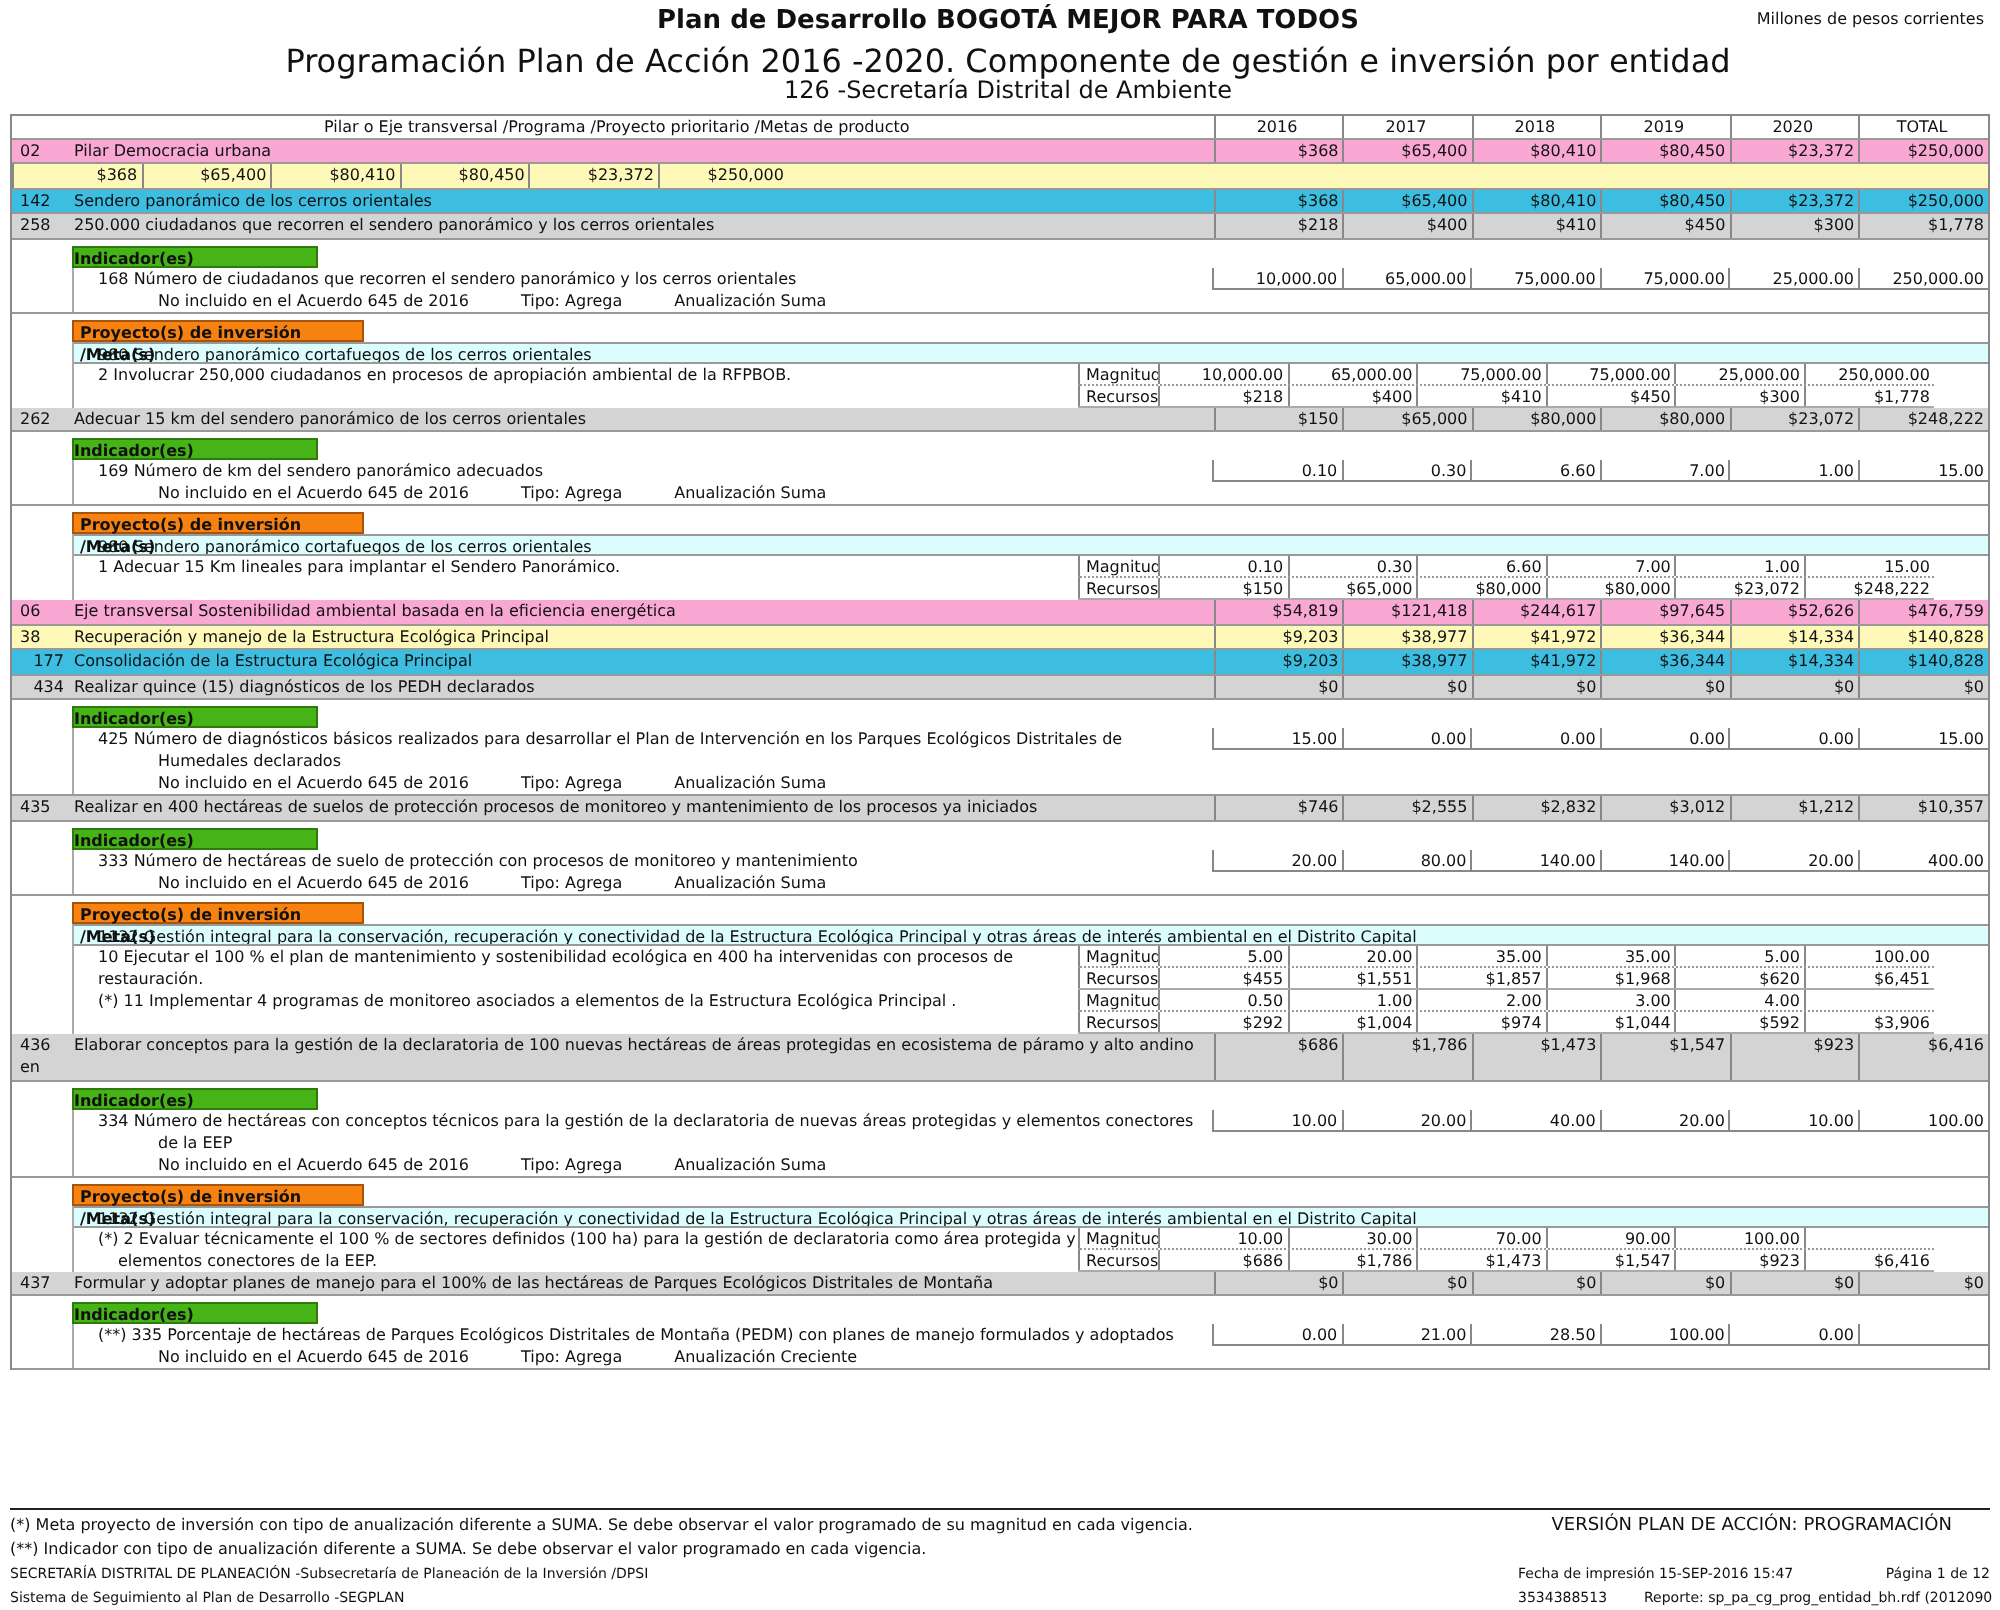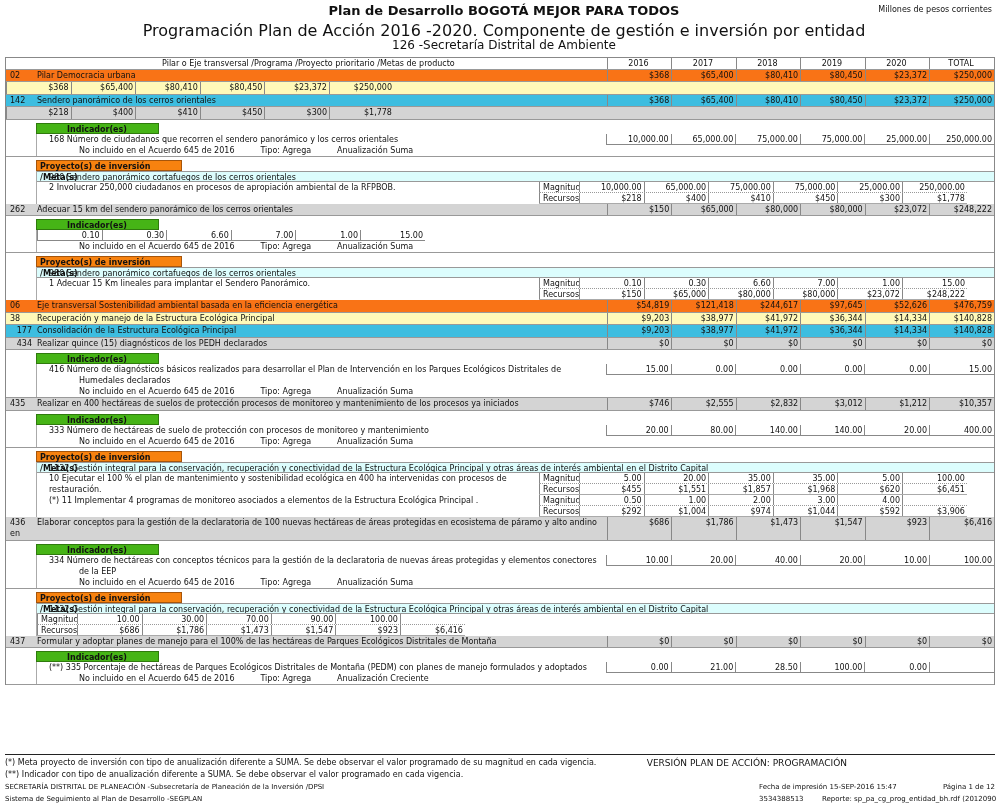--- a/index.html
+++ b/index.html
@@ -9,45 +9,45 @@
   .t2 { top: 21px; font-size: 16px; }
   .t3 { top: 38px; font-size: 12px; text-align: center; }
   .units { position: absolute; right: 8px; top: 5px; font-size: 8px; }
   #table { position: absolute; left: 5px; top: 57px; width: 990px; border-left: 1px solid #888; border-right: 1px solid #888; }
   .row { position: relative; height: 12.5px; border-bottom: 1px solid #999; display: flex; }
   .row .lbl { width: 602px; padding-left: 4px; line-height: 12px; white-space: nowrap; overflow: hidden; }
   .row .num { width: 64.6px; text-align: right; padding-right: 2px; line-height: 12px; border-left: 1px solid #888; }
   .row .num.tot { width: 65px; }
   .head .lbl { text-align: center; }
   .head .num { text-align: center; }
-  .lvl1 { background: #f97316; }
+  .lvl1 { background: #f9a8d4; }
   .lvl2 { background: #fff9b9; }
   .lvl3 { background: #3dbde0; }
   .lvl4 { background: #d4d4d4; }
   .code { display: inline-block; min-width: 22px; }
-  .ind-hdr { margin-left: 30px; width: 123px; background: #46b416; font-weight: bold; font-size: 8px; padding-left: 30px; height: 11px; line-height: 11px; border: 1px solid #2f7a0d; }
+  .ind-hdr { margin-left: 30px; width: 123px; background: #46b416; font-weight: bold; font-size: 8px; height: 11px; line-height: 11px; border: 1px solid #2f7a0d; }
   .proj-hdr { margin-left: 30px; width: 146px; background: #f7820f; font-weight: bold; font-size: 8px; padding-left: 3px; height: 11px; line-height: 11px; border: 1px solid #a6550a; }
   .blk { position: relative; border-bottom: 1px solid #999; padding-top: 3px; }
   .inner { margin-left: 30px; border-left: 1px solid #aaa; }
   .line { height: 11px; line-height: 11px; white-space: nowrap; display: flex; }
   .line .txt { width: 572px; padding-left: 12px; overflow: hidden; }
   .indrow .txt { padding-left: 12px; }
   .indnum { display: flex; }
   .indnum .num { width: 64.6px; text-align: right; padding-right: 2px; border-left: 1px solid #888; border-bottom: 1px solid #888; line-height: 11px; }
   .indnum .num.tot { width: 65px; }
   .projline { background: #dcfdfd; height: 11px; line-height: 11px; padding-left: 12px; border-top: 1px solid #999; border-bottom: 1px solid #999; white-space: nowrap; overflow: hidden; }
   .meta { display: flex; }
   .meta .mtxt { width: 502px; padding-left: 12px; line-height: 11px; }
   .meta .mcols { display: flex; flex-direction: column; }
   .mrow { display: flex; height: 11px; line-height: 11px; border-bottom: 1px dotted #999; }
   .mrow:last-child { border-bottom: 1px solid #aaa; }
   .mrow .mlab { width: 40px; padding-left: 3px; border-left: 1px solid #888; }
   .mrow .num { width: 64.6px; text-align: right; padding-right: 2px; border-left: 1px solid #888; }
   .mrow .num.tot { width: 65px; }
-  .foot { position: absolute; left: 5px; width: 842px; font-size: 8px; }
+  .foot { position: absolute; left: 5px; width: 971px; font-size: 8px; }
   .footline { position: absolute; left: 5px; top: 754px; width: 990px; border-top: 1.5px solid #222; }
 </style>
 </head>
 <body>
 
 <div class="hdr t1">Plan de Desarrollo BOGOTÁ MEJOR PARA TODOS</div>
 <div class="hdr t2">Programación Plan de Acción 2016 -2020. Componente de gestión e inversión por entidad</div>
 <div class="hdr t3">126 -Secretaría Distrital de Ambiente</div>
 <div class="units">Millones de pesos corrientes</div>
 
@@ -83,20 +83,21 @@
       <div class="row lvl3">
         <div class="lbl"><span class="code" style="margin-right:5px;">142</span><span>Sendero panorámico de los cerros orientales</span></div>
         <div class="num">$368</div>
         <div class="num">$65,400</div>
         <div class="num">$80,410</div>
         <div class="num">$80,450</div>
         <div class="num">$23,372</div>
         <div class="num tot">$250,000</div>
       </div>
       <div class="row lvl4">
+        <div class="lbl"><span class="code" style="margin-right:5px;">258</span><span>250.000 ciudadanos que recorren el sendero panorámico y los cerros orientales</span></div>
         <div class="num">$218</div>
         <div class="num">$400</div>
         <div class="num">$410</div>
         <div class="num">$450</div>
         <div class="num">$300</div>
         <div class="num tot">$1,778</div>
       </div>
       <div class="blk">
         <div class="ind-hdr">Indicador(es)</div>
         <div class="inner">
@@ -155,20 +156,21 @@
         <div class="num">$65,000</div>
         <div class="num">$80,000</div>
         <div class="num">$80,000</div>
         <div class="num">$23,072</div>
         <div class="num tot">$248,222</div>
       </div>
       <div class="blk">
         <div class="ind-hdr">Indicador(es)</div>
         <div class="inner">
           <div class="line indrow">
+            <div class="txt">169 Número de km del sendero panorámico adecuados</div>
             <div class="indnum">
               <div class="num">0.10</div>
               <div class="num">0.30</div>
               <div class="num">6.60</div>
               <div class="num">7.00</div>
               <div class="num">1.00</div>
               <div class="num tot">15.00</div>
             </div>
           </div>
           <div class="line" style="padding-left:42px;">
@@ -242,21 +244,21 @@
         <div class="num">$0</div>
         <div class="num">$0</div>
         <div class="num">$0</div>
         <div class="num">$0</div>
         <div class="num tot">$0</div>
       </div>
       <div class="blk">
         <div class="ind-hdr">Indicador(es)</div>
         <div class="inner">
           <div class="line indrow">
-            <div class="txt">416 Número de diagnósticos básicos realizados para desarrollar el Plan de Intervención en los Parques Ecológicos Distritales de</div>
+            <div class="txt">425 Número de diagnósticos básicos realizados para desarrollar el Plan de Intervención en los Parques Ecológicos Distritales de</div>
             <div class="indnum">
               <div class="num">15.00</div>
               <div class="num">0.00</div>
               <div class="num">0.00</div>
               <div class="num">0.00</div>
               <div class="num">0.00</div>
               <div class="num tot">15.00</div>
             </div>
           </div>
           <div class="line" style="padding-left:42px;">Humedales declarados</div>
@@ -382,20 +384,24 @@
             <span style="margin-right:26px;">Tipo: Agrega</span>
             <span>Anualización Suma</span>
           </div>
         </div>
       </div>
       <div style="padding-top:3px;">
         <div class="proj-hdr">Proyecto(s) de inversión /Meta(s)</div>
         <div class="inner">
           <div class="projline">1132  Gestión integral para la conservación, recuperación y conectividad de la Estructura Ecológica Principal y otras áreas de interés ambiental en el Distrito Capital</div>
           <div class="meta">
+            <div class="mtxt">
+              <div>(*) 2 Evaluar técnicamente el 100 %  de sectores definidos (100 ha) para la gestión de declaratoria como área protegida y</div>
+              <div style="padding-left:10px;">elementos conectores de la EEP.</div>
+            </div>
             <div class="mcols">
               <div class="mrow">
                 <div class="mlab">Magnitud</div>
                 <div class="num">10.00</div>
                 <div class="num">30.00</div>
                 <div class="num">70.00</div>
                 <div class="num">90.00</div>
                 <div class="num">100.00</div>
                 <div class="num tot"></div>
               </div>

